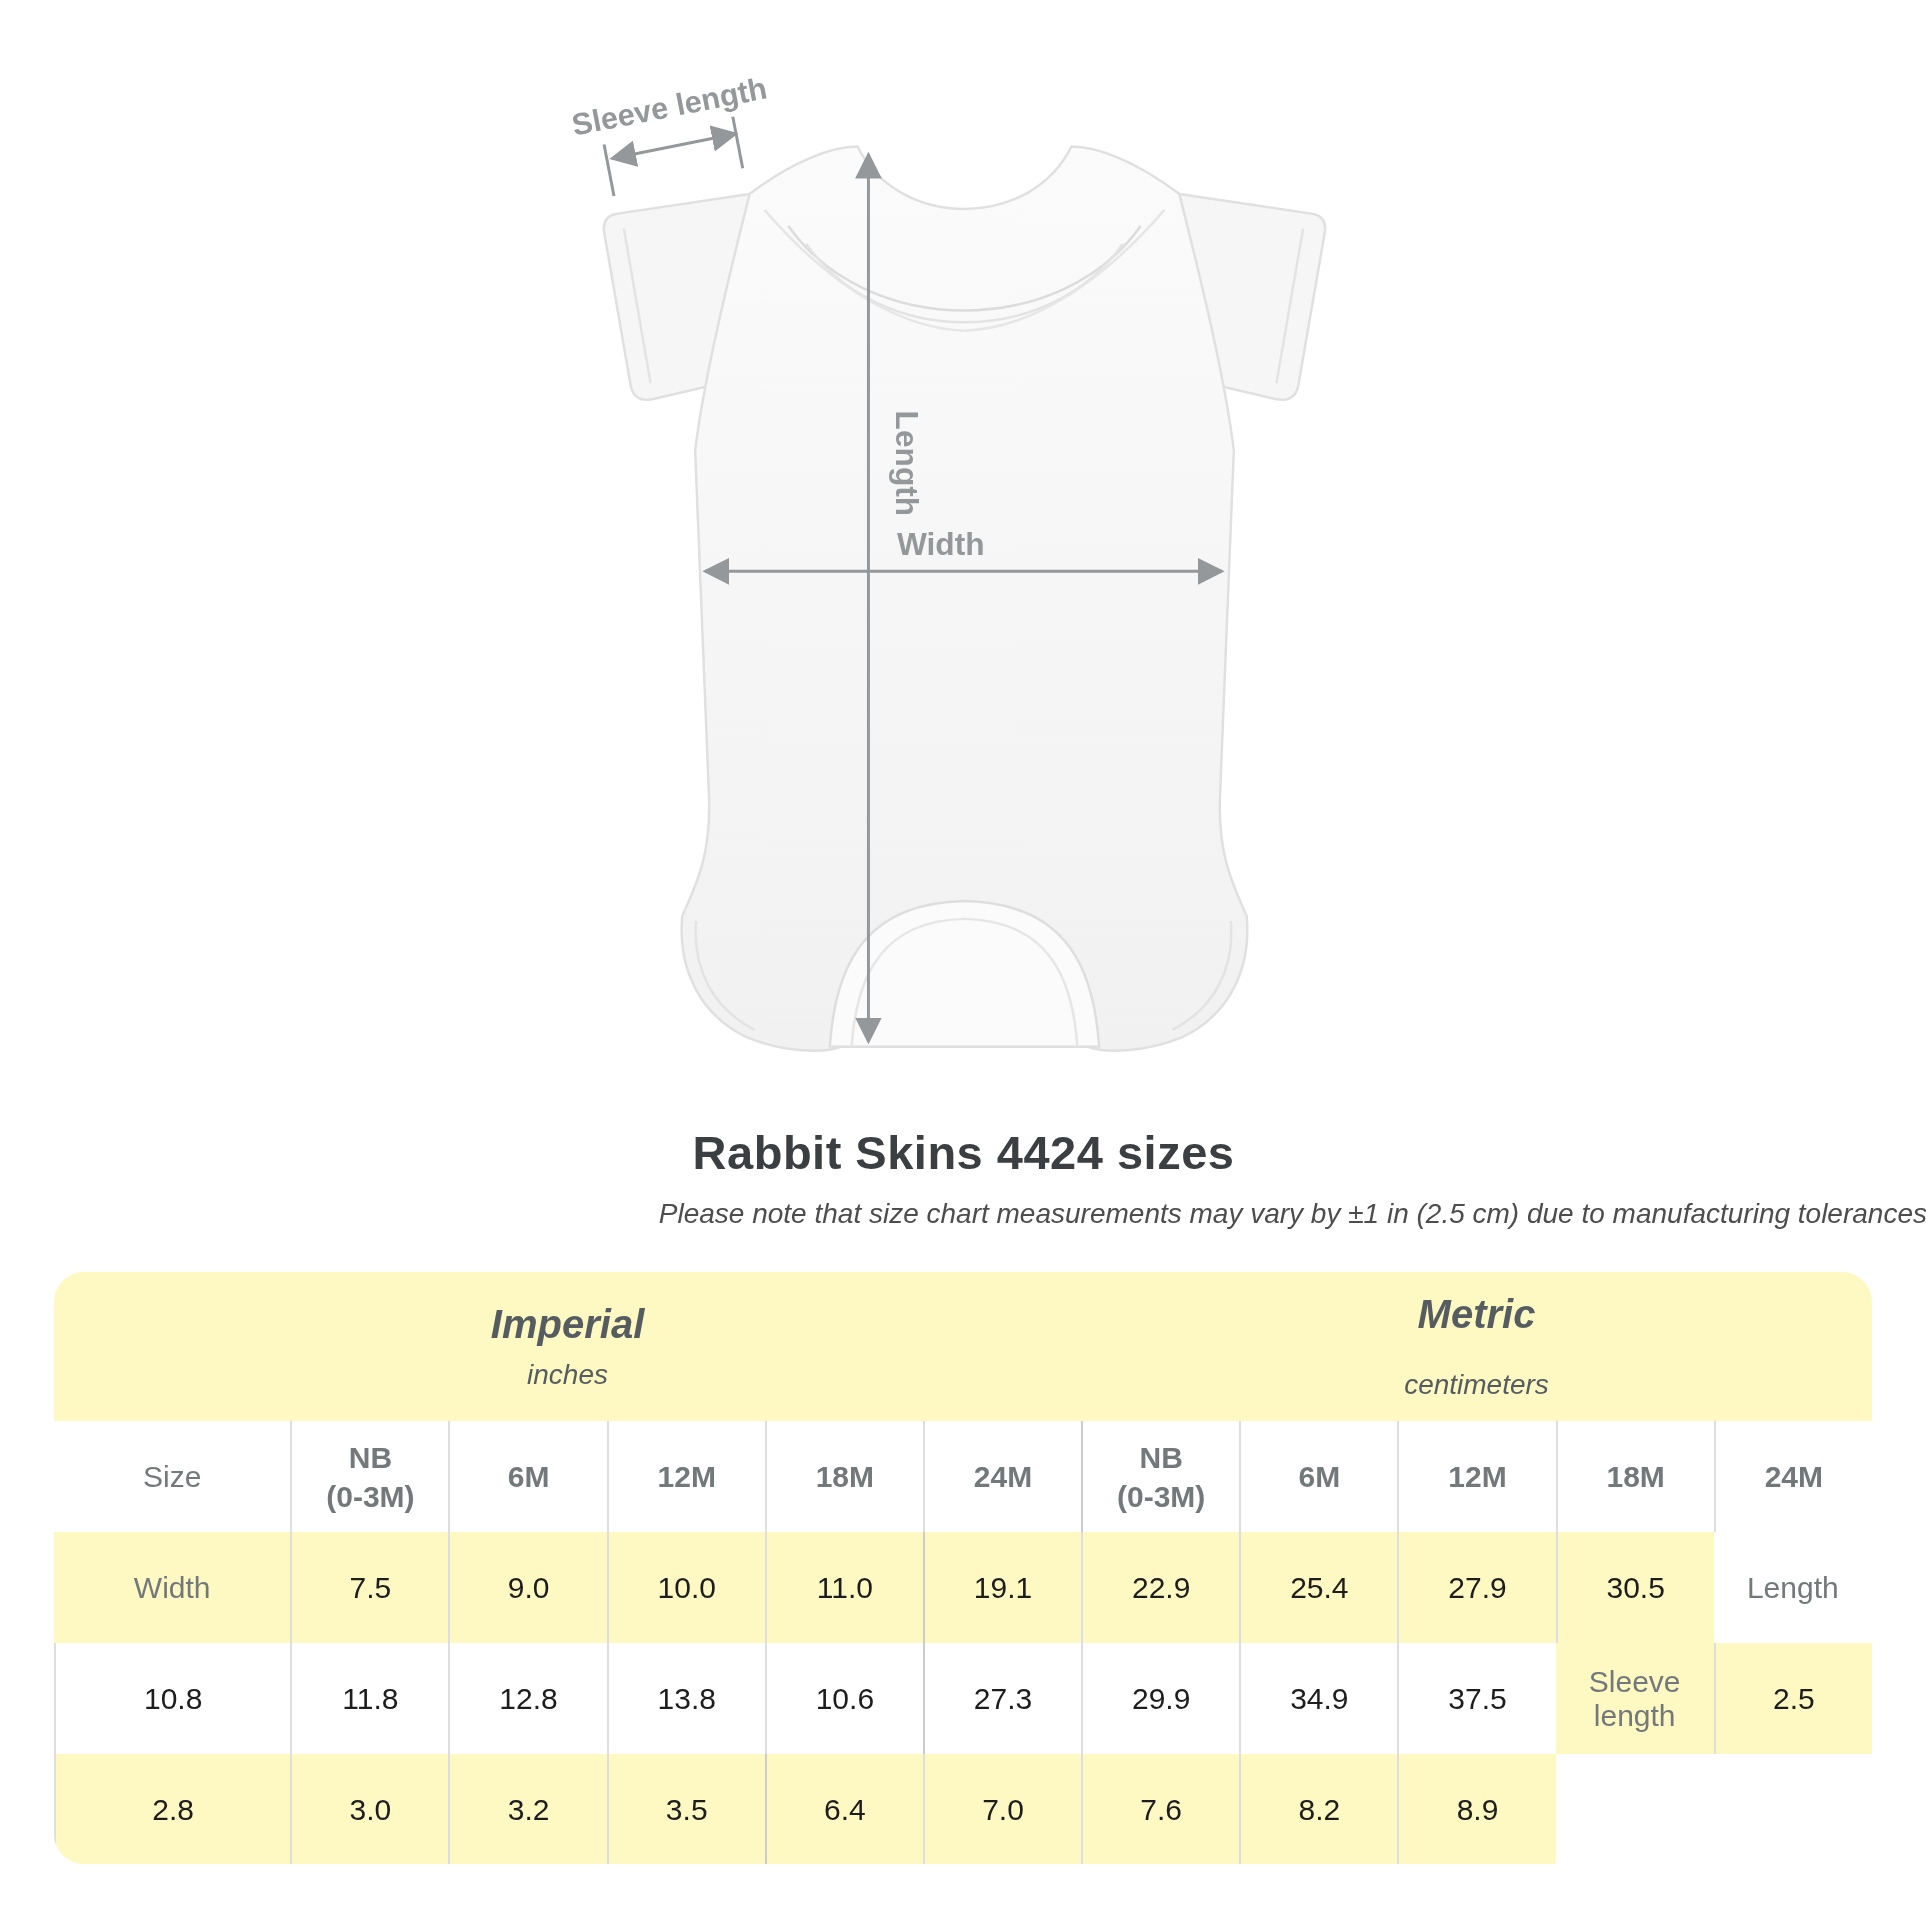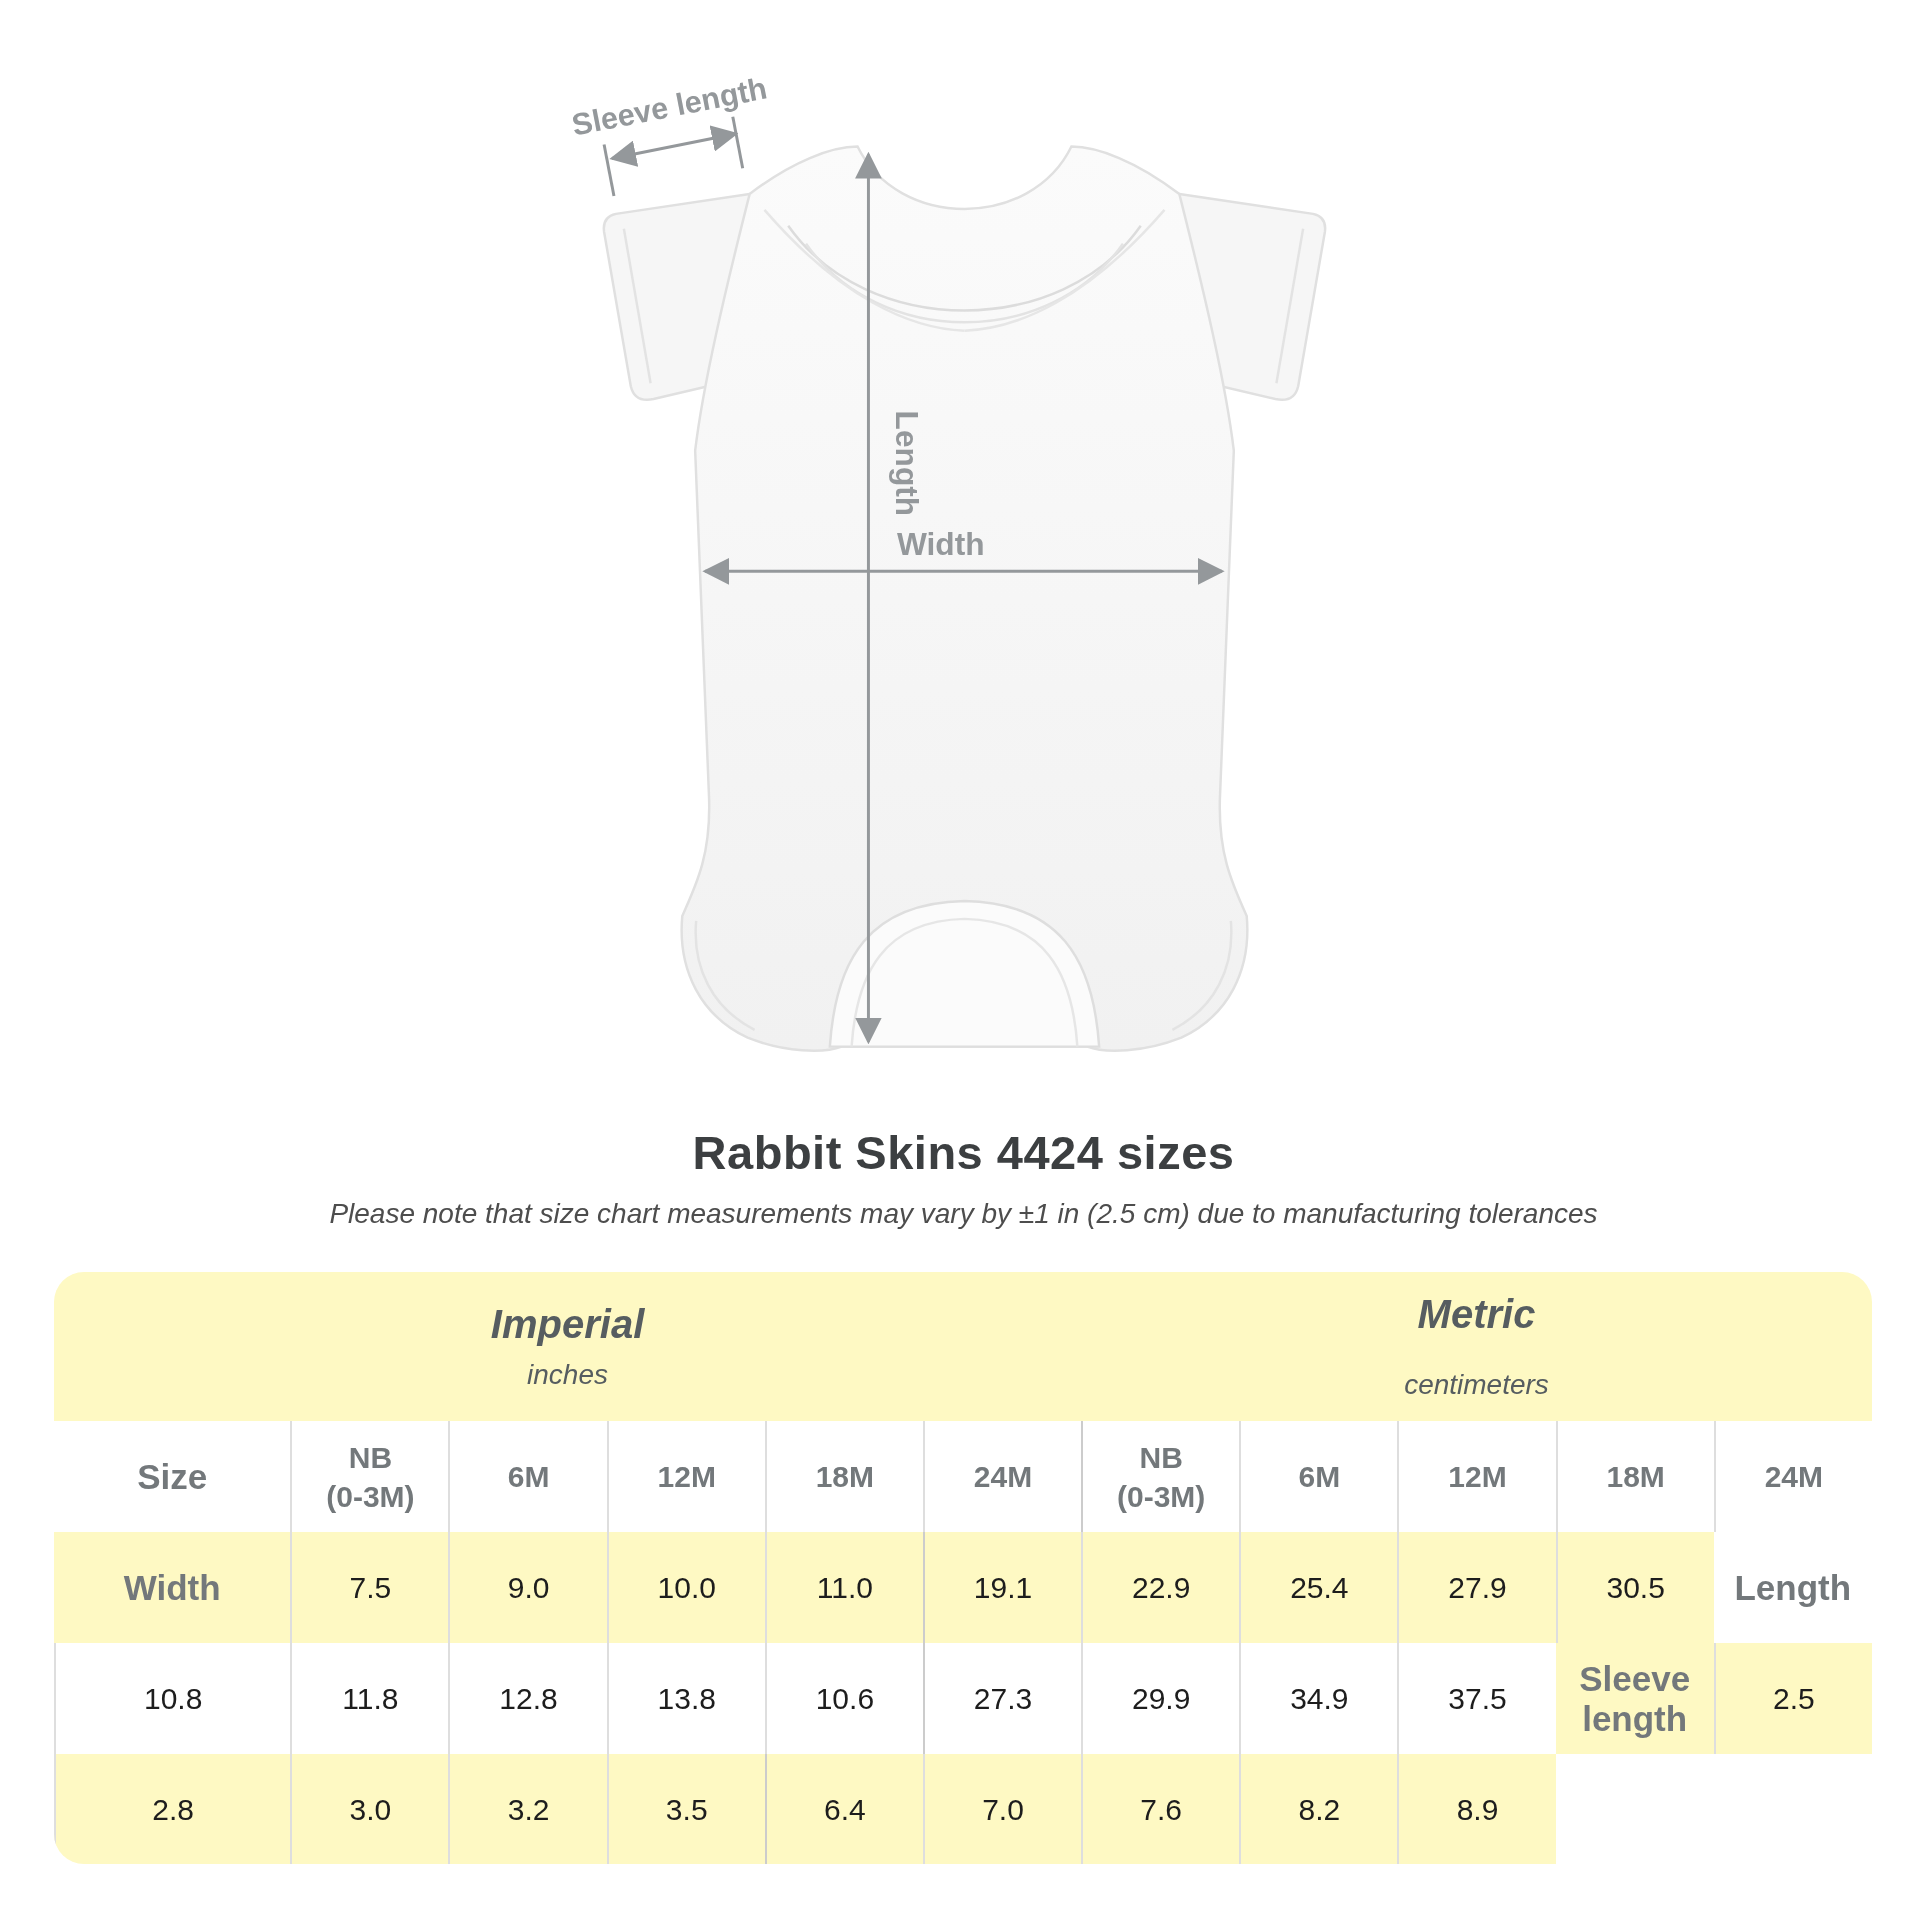--- a/index.html
+++ b/index.html
@@ -9,40 +9,40 @@
   }
   
   .diagram{position:absolute;left:0;top:0;width:1927px;height:1109px;}
   .dim-label{fill:#94989b;font-weight:bold;font-family:"Liberation Sans",sans-serif;}
   
   .page-title{
     position:absolute;top:1125px;left:0;width:100%;text-align:center;
     font-size:47px;font-weight:bold;color:#3c3f41;letter-spacing:0.5px;
   }
   .page-subtitle{
-    position:absolute;top:1198px;left:0;width:100%;text-align:center;
+    position:absolute;top:1198px;left:0;width:100%;text-align:right;
     font-size:28px;font-style:italic;color:#4d4d4d;
   }
   
   .size-table{
     position:absolute;left:54px;top:1272px;width:1818px;height:592px;
     display:grid;grid-template-columns:13% repeat(10,8.7%);
     grid-template-rows:149px 111px 111px 111px 111px;
     border-radius:30px;overflow:hidden;
   }
   .cell{display:flex;flex-direction:column;align-items:center;justify-content:center;text-align:center;}
   .gray{background:#fef9c3;}
   .white{background:#ffffff;}
   .sec{grid-row:1;}
   .sec-imperial{grid-column:1 / span 6;}
   .sec-metric{grid-column:7 / span 5;gap:20px;}
   .sec-title{font-size:40px;font-weight:bold;font-style:italic;color:#565d60;}
   .sec-unit{font-size:28px;font-style:italic;color:#565d60;margin-top:12px;}
   .hdr{font-size:30px;font-weight:bold;color:#73787b;line-height:39px;}
-  .rowlab{font-size:35px;font-weight:bold;color:#73787b;}
+  .rowlab{font-size:30px;font-weight:normal;color:#73787b;}
   .val{font-size:30px;color:#1d1d1d;}
   .div{border-left:2px solid #dedede;}
   .div-metric{border-left:2px solid #cccccc;}
 </style>
 </head>
 <body>
 
 <div class="canvas">
 
   <svg class="diagram" viewBox="0 0 1946 1120">

